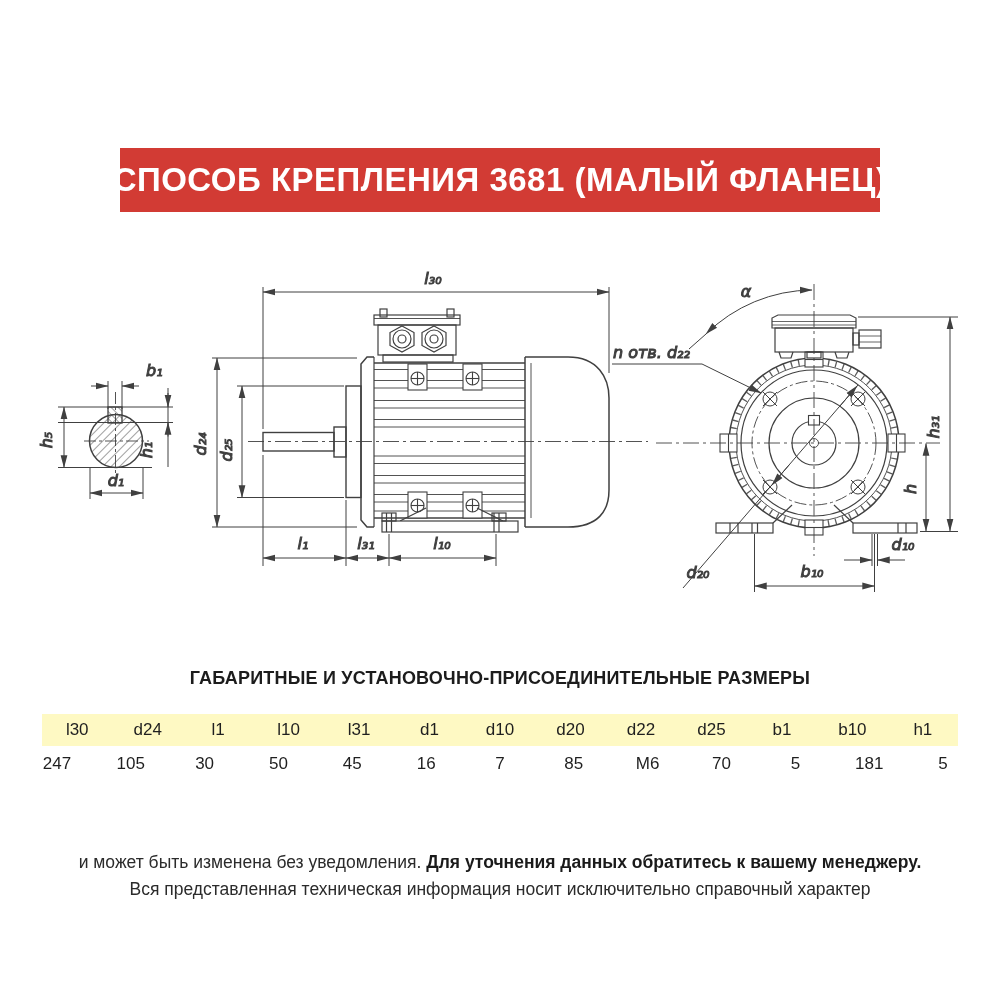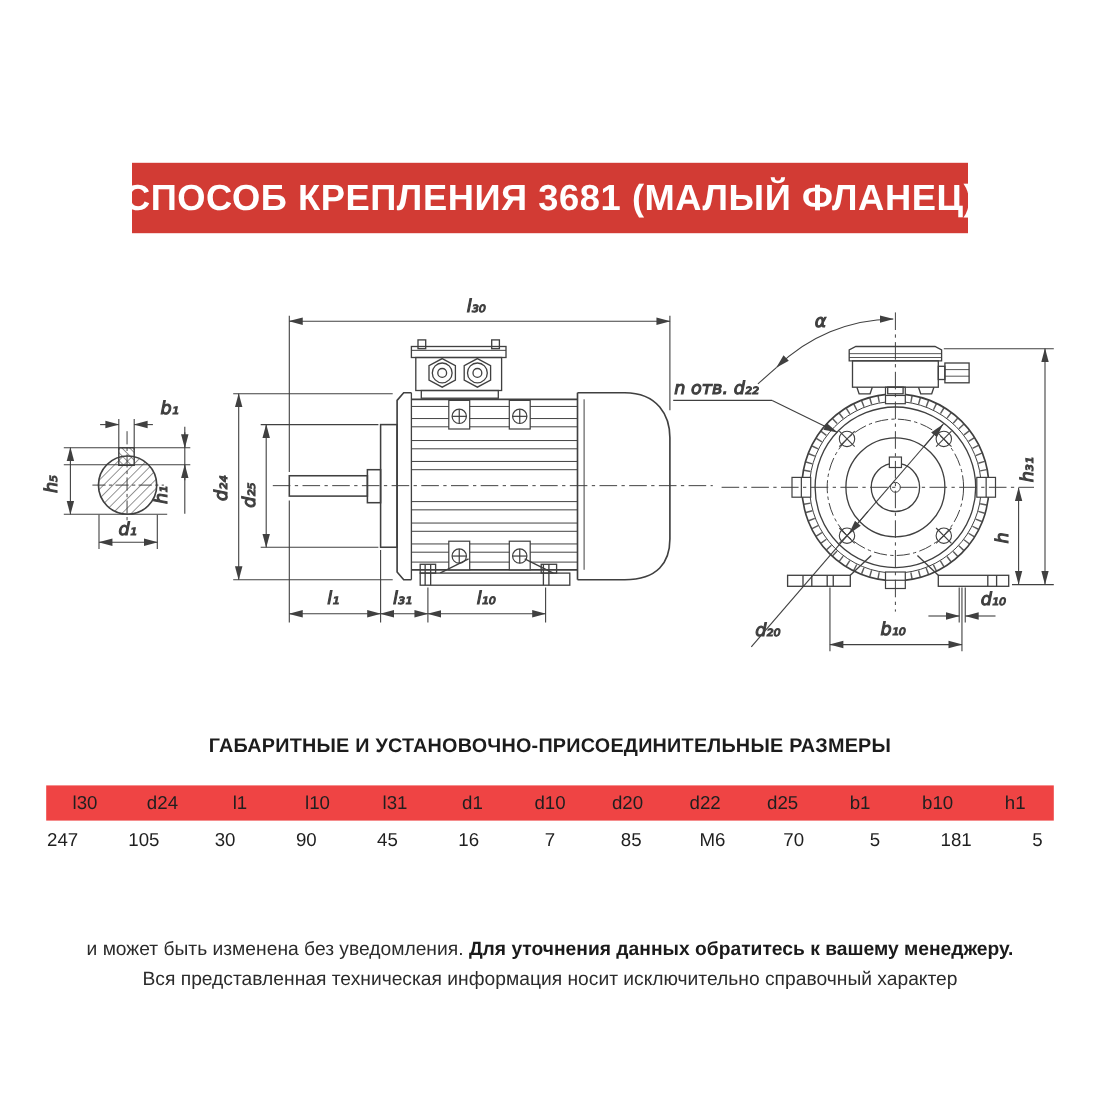--- a/index.html
+++ b/index.html
@@ -296,40 +296,40 @@
         <line x1="844" y1="560" x2="872" y2="560" marker-end="url(#ar)"></line>
         <line x1="905" y1="560" x2="877.5" y2="560" marker-end="url(#ar)"></line>
         <text x="903" y="550" text-anchor="middle">d₁₀</text>
       </g>
     </g>
   </svg>
 
   <div class="section-title">ГАБАРИТНЫЕ И УСТАНОВОЧНО-ПРИСОЕДИНИТЕЛЬНЫЕ РАЗМЕРЫ</div>
 
   <div class="dim-table">
-    <div class="tr head" id="table-head" style="background: #ef4444;">
+    <div class="tr head" id="table-head" style="background: #fef9c3;">
       <div class="td">l30</div>
       <div class="td">d24</div>
       <div class="td">l1</div>
       <div class="td">l10</div>
       <div class="td">l31</div>
       <div class="td">d1</div>
       <div class="td">d10</div>
       <div class="td">d20</div>
       <div class="td">d22</div>
       <div class="td">d25</div>
       <div class="td">b1</div>
       <div class="td">b10</div>
       <div class="td">h1</div>
     </div>
     <div class="tr vals">
       <div class="td">247</div>
       <div class="td">105</div>
       <div class="td">30</div>
-      <div class="td">90</div>
+      <div class="td">50</div>
       <div class="td">45</div>
       <div class="td">16</div>
       <div class="td">7</div>
       <div class="td">85</div>
       <div class="td">M6</div>
       <div class="td">70</div>
       <div class="td">5</div>
       <div class="td">181</div>
       <div class="td">5</div>
     </div>

